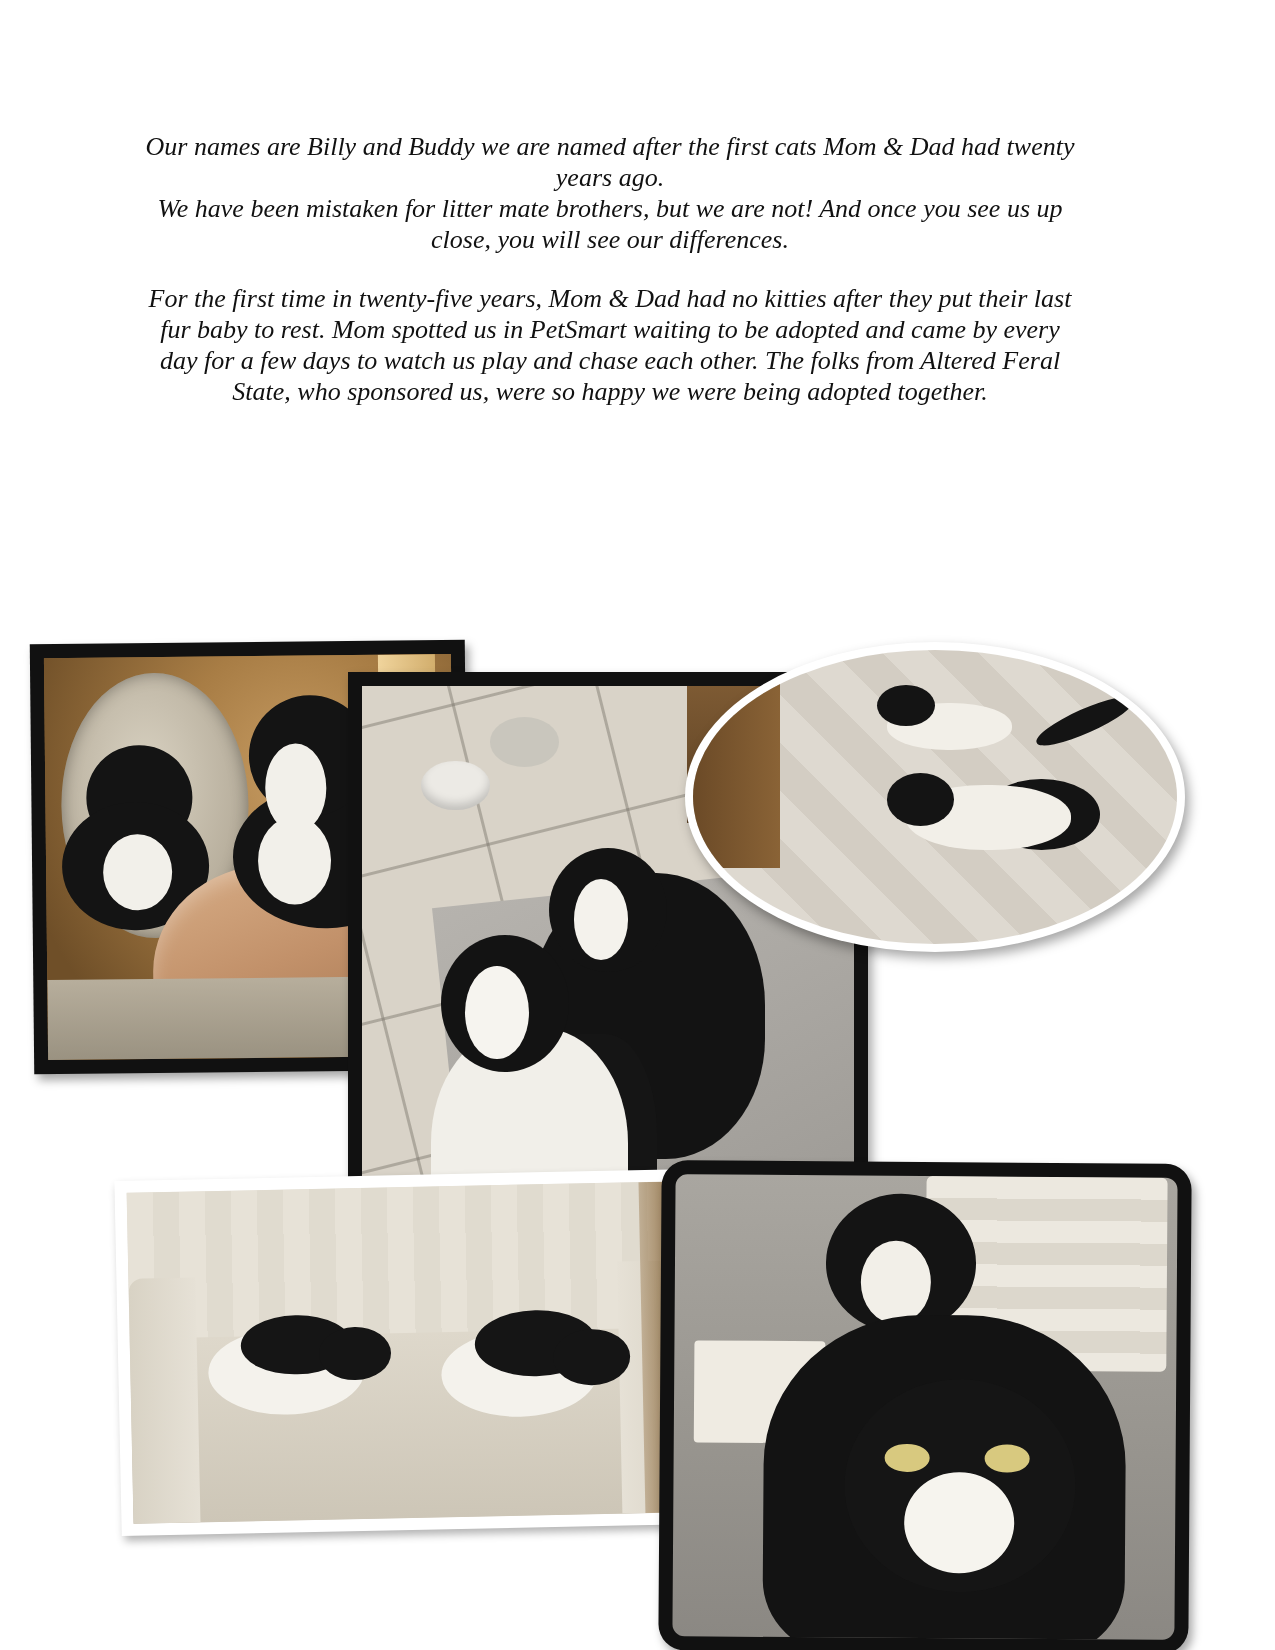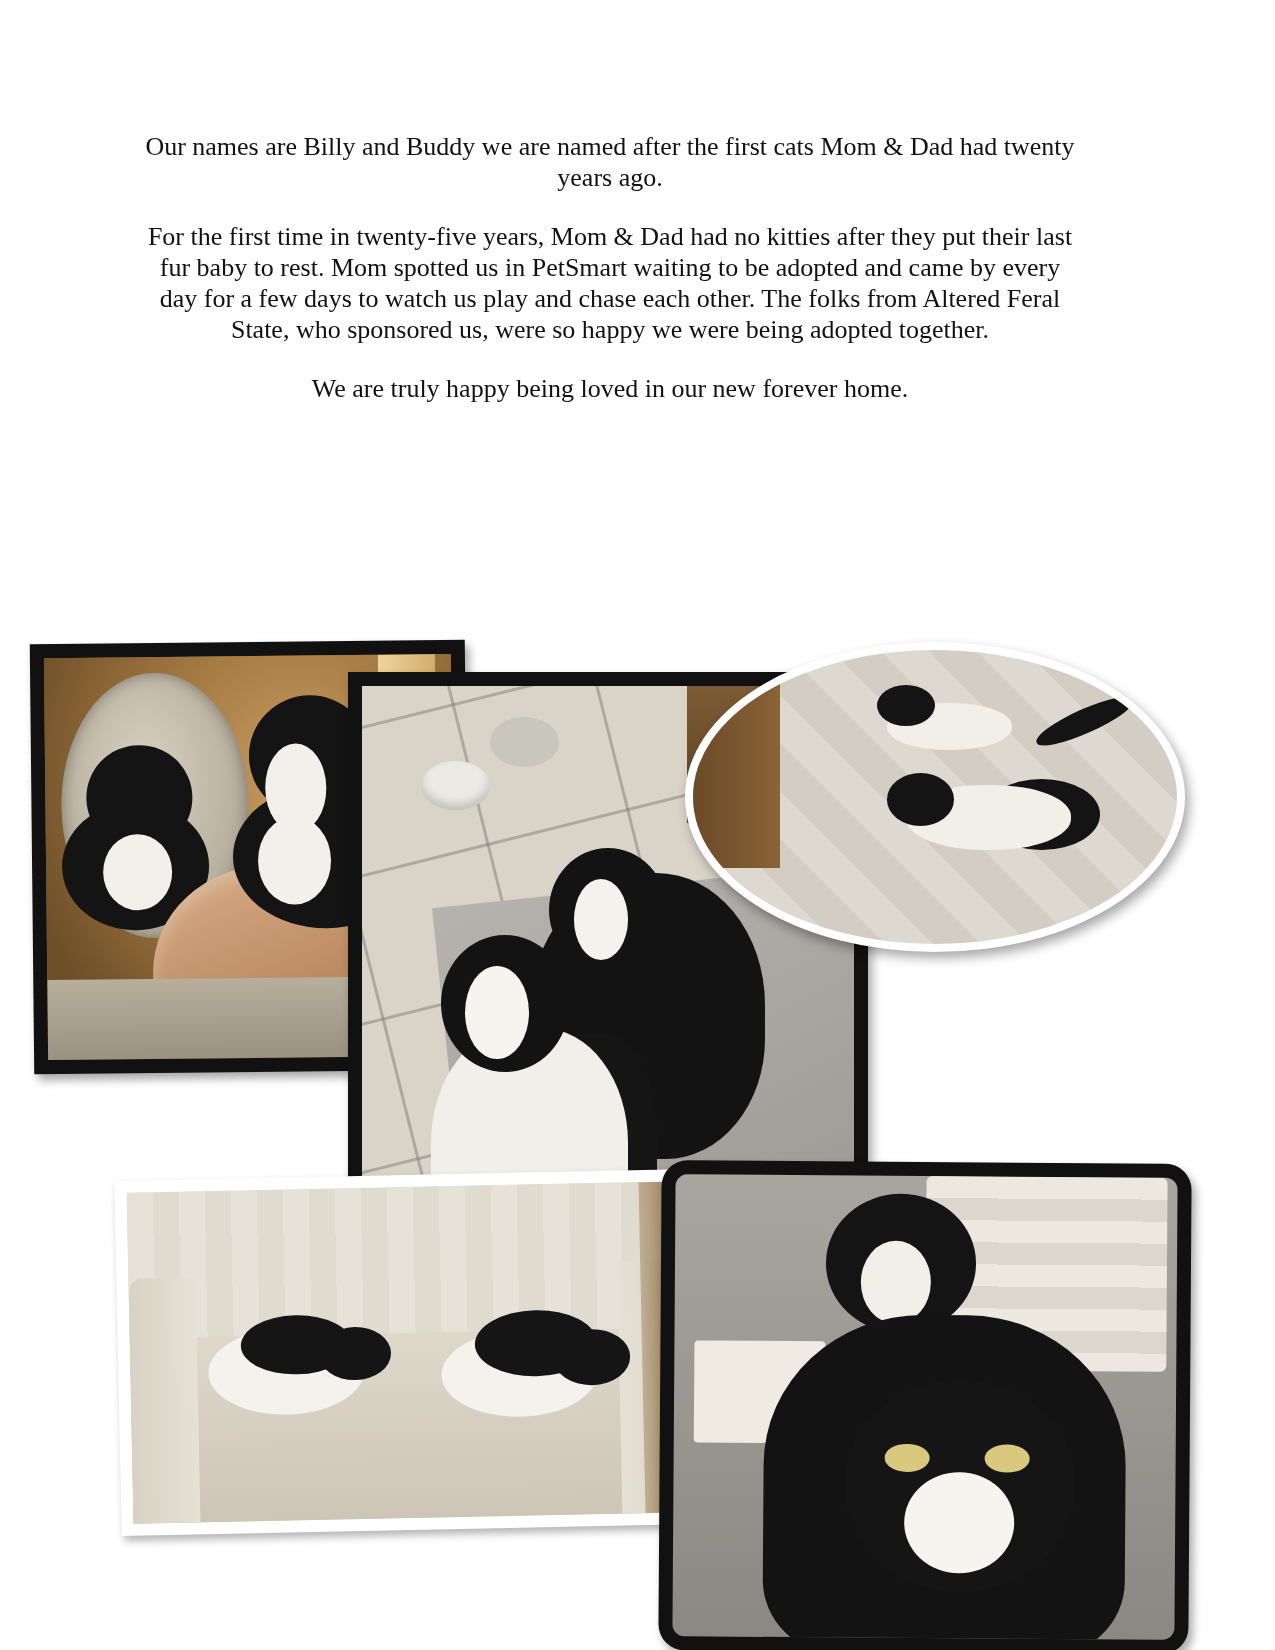--- a/index.html
+++ b/index.html
@@ -19,20 +19,21 @@
   
   .story {
     position: absolute;
     left: 140px;
     top: 132px;
     width: 940px;
     text-align: center;
     font-size: 26px;
     line-height: 1.19;
     color: #111111;
+    font-style: italic;
   }
   .story p {
     margin: 0;
   }
   .story .gap {
     height: 28px;
   }
 
   
   .collage {
@@ -381,24 +382,24 @@
     overflow: hidden;
     clip: rect(0 0 0 0);
     white-space: nowrap;
   }
 </style>
 </head>
 <body>
 
 <div class="story">
   <p>Our names are Billy and Buddy we are named after the first cats Mom &amp; Dad had twenty years ago.</p>
+  <p>We have been mistaken for litter mate brothers, but we are not! And once you see us up close, you will see our differences.</p>
   <div class="gap"></div>
   <p>For the first time in twenty-five years, Mom &amp; Dad had no kitties after they put their last fur baby to rest.  Mom spotted us in PetSmart waiting to be adopted and came by every day for a few days to watch us play and chase each other. The folks from Altered Feral State, who sponsored us, were so happy we were being adopted together.</p>
   <div class="gap"></div>
-  <p>We are truly happy being loved in our new forever home.</p>
 </div>
 
 <div class="collage">
 
   <div class="photo frame-black" id="photo-mirror">
     <div class="inner scene-mirror">
       <div class="window-frame"></div>
       <div class="mirror-oval"></div>
       <div class="cat-body-dark mirror-cat-head"></div>
       <div class="cat-body-dark mirror-cat-body"></div>

